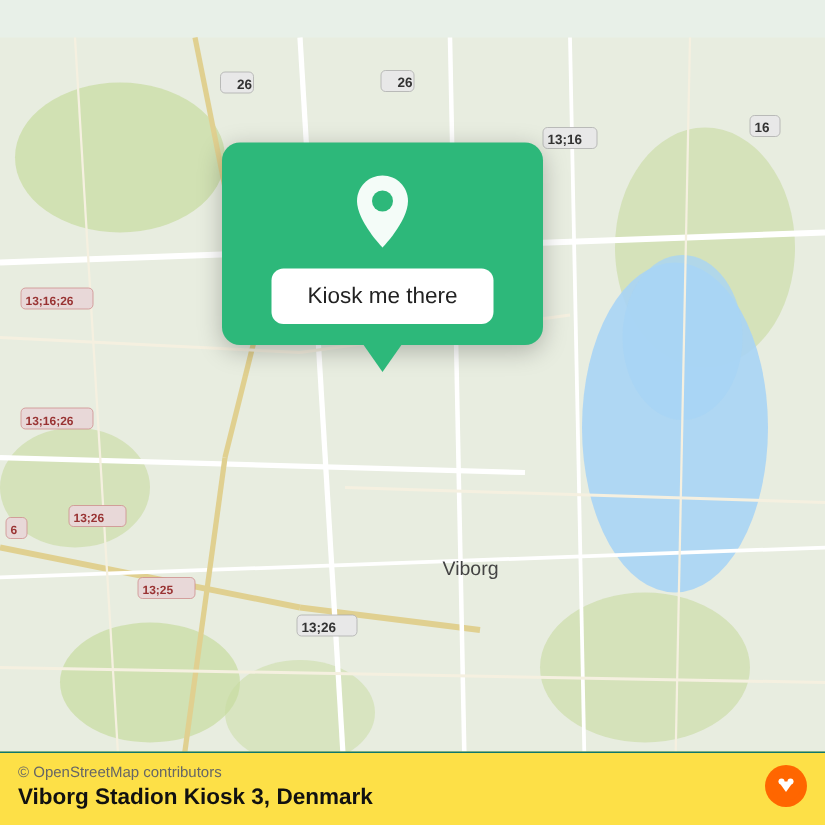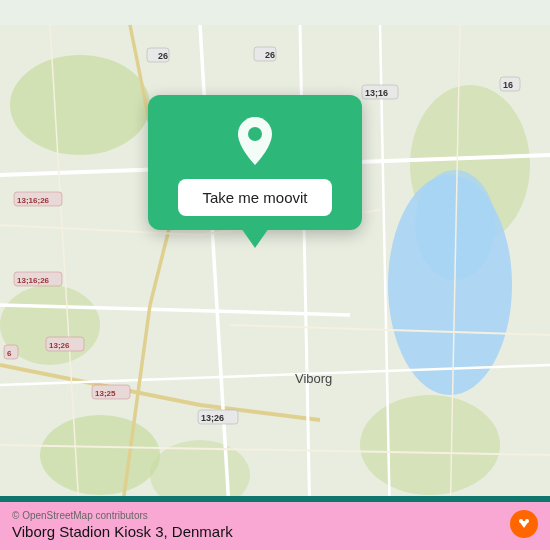--- a/index.html
+++ b/index.html
@@ -76,36 +76,36 @@
       margin-bottom: 14px;
       white-space: nowrap;
     }
 
     
     #bottom-bar {
       position: absolute;
       bottom: 0;
       left: 0;
       width: 100%;
-      background: #f9a8d4;
+      background: #fde047;
       padding: 8px 12px 10px 12px;
-      border-top: 6px solid #0f766e;
+      border-top: 1px solid #0f766e;
       display: flex;
       flex-direction: column;
       gap: 2px;
     }
 
     #attribution {
       font-size: 10px;
       color: #666;
     }
 
     #location-title {
       font-size: 15px;
-      font-weight: 400;
+      font-weight: 700;
       color: #111;
     }
 
     #moovit-logo {
       position: absolute;
       bottom: 12px;
       right: 12px;
       display: flex;
       align-items: center;
       gap: 4px;
@@ -209,21 +209,21 @@
 
   <div id="popup-card">
 
     <div id="location-icon-wrapper">
       <svg width="44" height="52" viewBox="0 0 44 52" xmlns="http://www.w3.org/2000/svg">
         <path d="M22 2C12.6 2 5 9.6 5 19c0 13.5 17 31 17 31s17-17.5 17-31C39 9.6 31.4 2 22 2z" fill="white" opacity="0.95"></path>
         <circle cx="22" cy="19" r="7" fill="#2db87a"></circle>
       </svg>
     </div>
 
-    <button id="take-me-there-btn">Take me moovit</button>
+    <button id="take-me-there-btn">Kiosk me there</button>
   </div>
 
   <div id="bottom-bar">
     <span id="attribution">© OpenStreetMap contributors</span>
     <span id="location-title">Viborg Stadion Kiosk 3, Denmark</span>
   </div>
 
   <div id="moovit-logo">
     <div class="moovit-icon">
       <svg width="20" height="20" viewBox="0 0 20 20" xmlns="http://www.w3.org/2000/svg">

